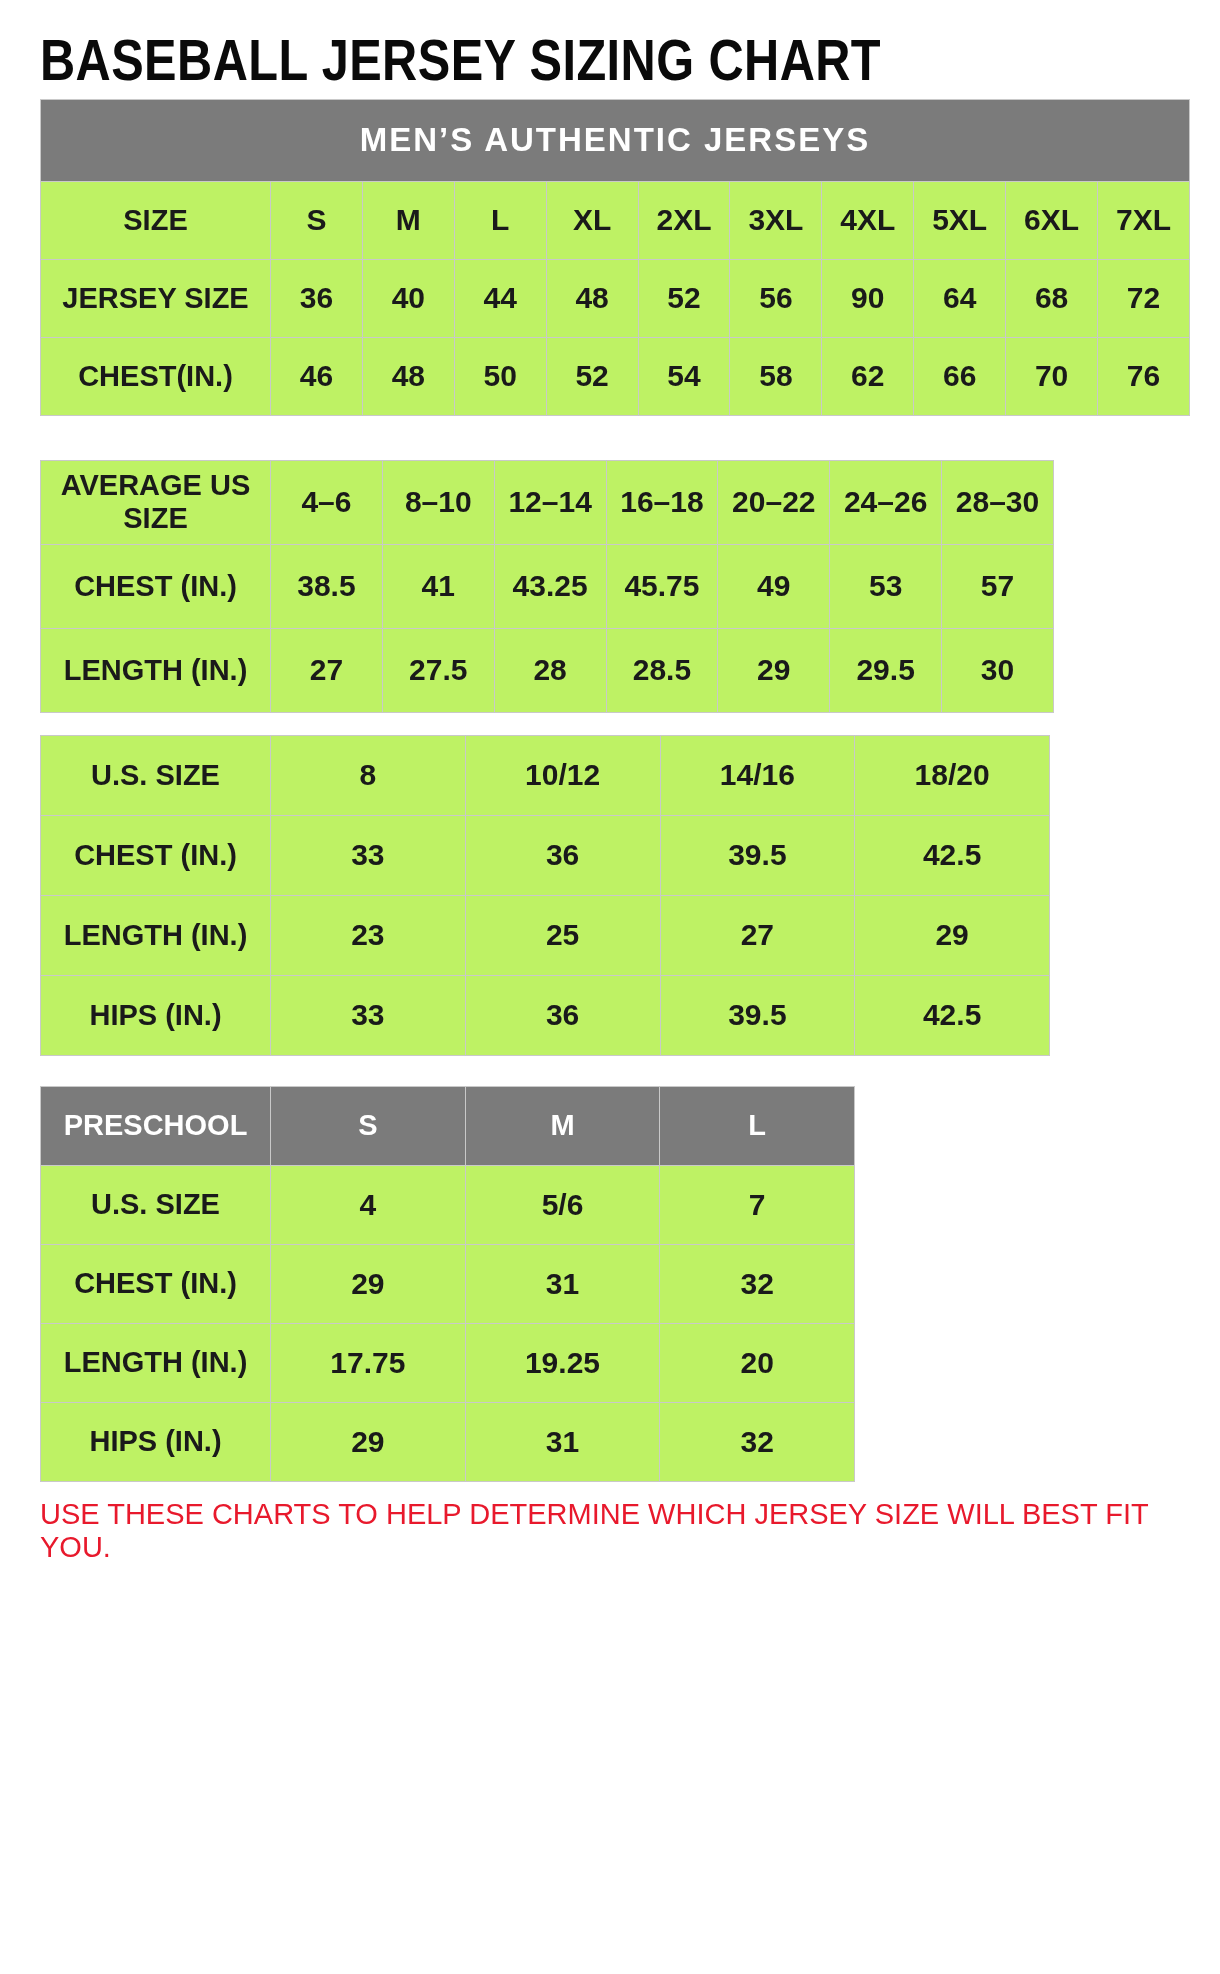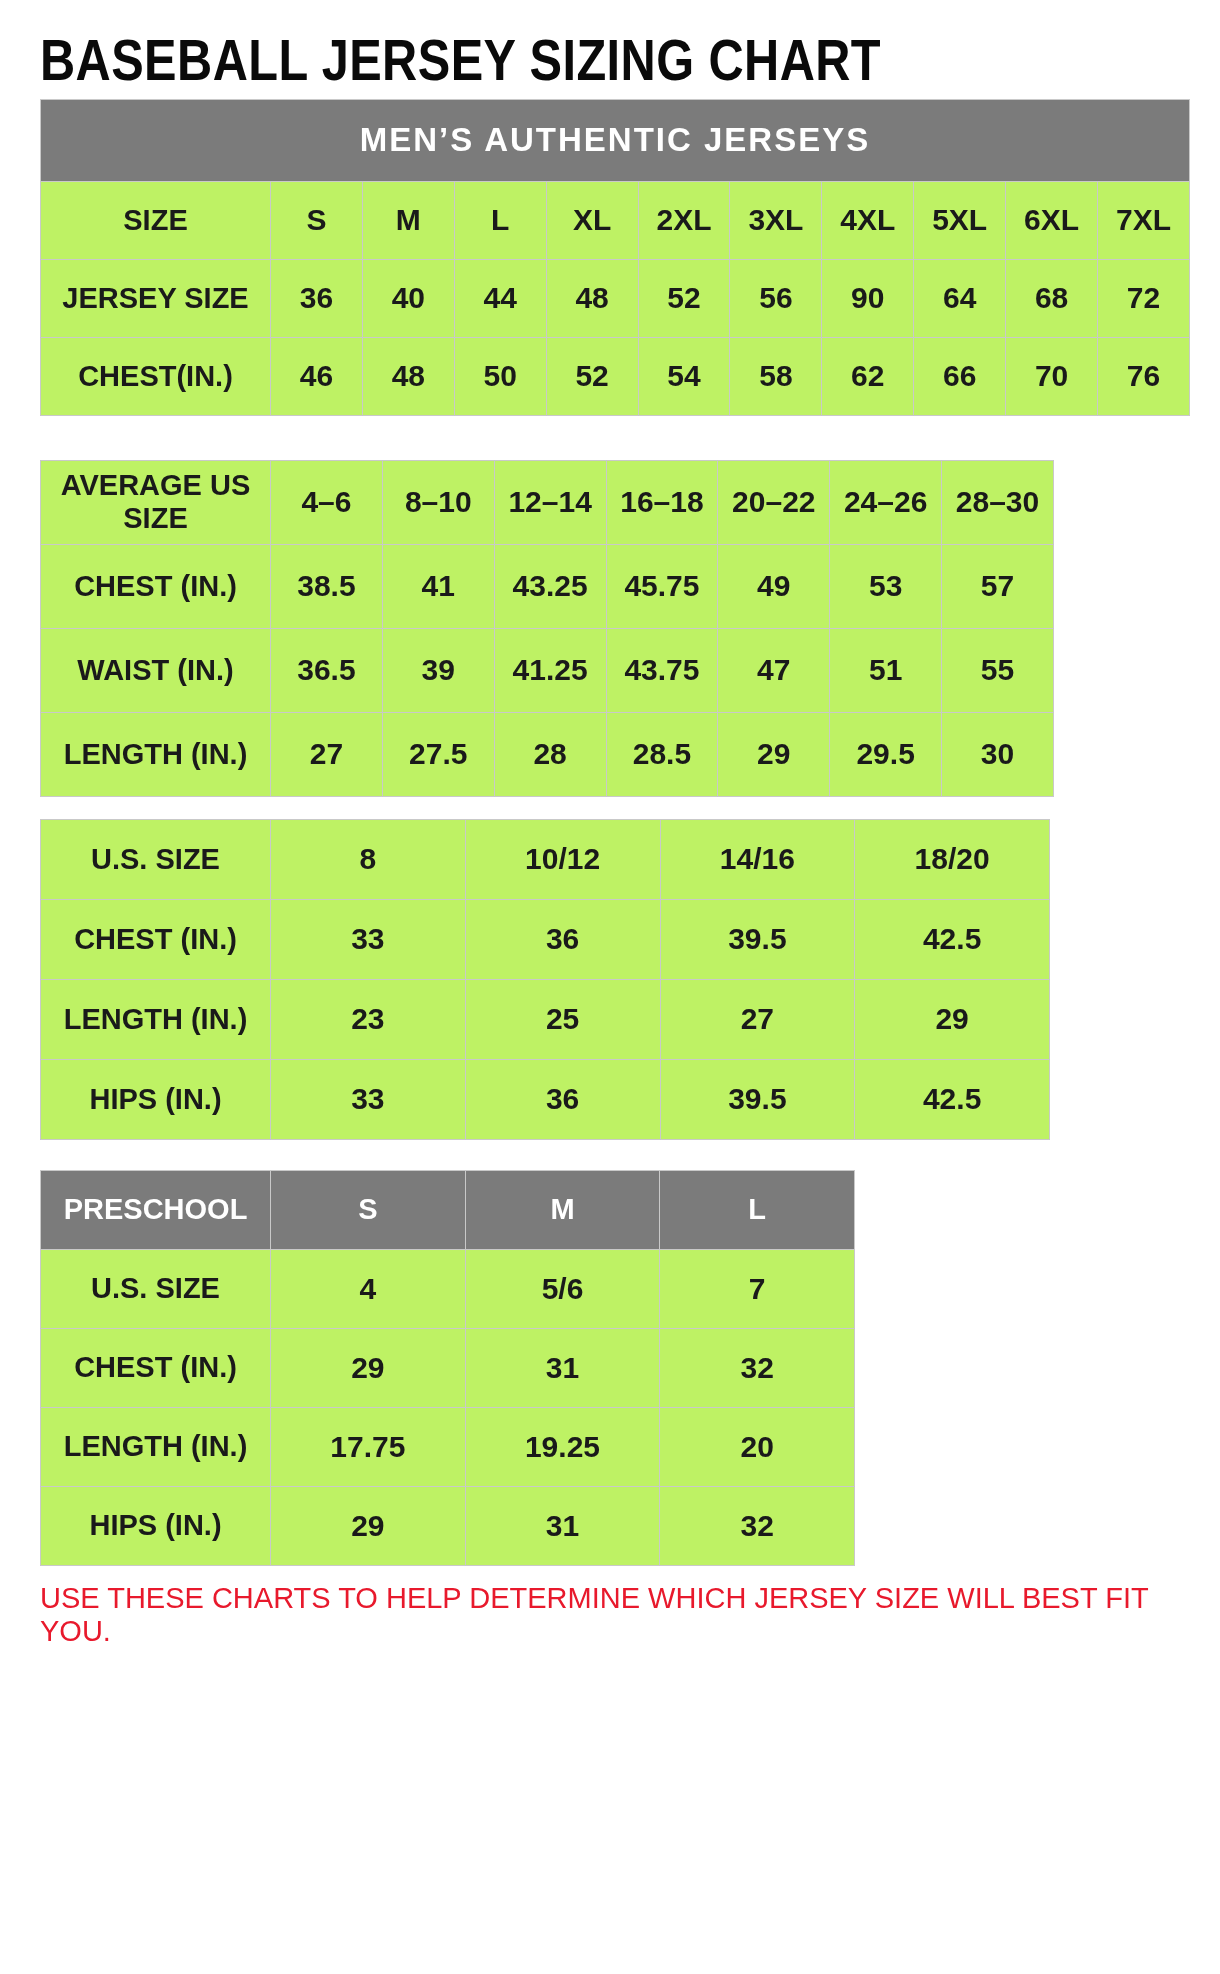--- a/index.html
+++ b/index.html
@@ -176,30 +176,20 @@
             <td class="row-label">CHEST (IN.)</td>
             <td class="value-cell">38.5</td>
             <td class="value-cell">41</td>
             <td class="value-cell">43.25</td>
             <td class="value-cell">45.75</td>
             <td class="value-cell">49</td>
             <td class="value-cell">53</td>
             <td class="value-cell">57</td>
           </tr>
           <tr class="data-row">
-            <td class="row-label">WAIST (IN.)</td>
-            <td class="value-cell">36.5</td>
-            <td class="value-cell">39</td>
-            <td class="value-cell">41.25</td>
-            <td class="value-cell">43.75</td>
-            <td class="value-cell">47</td>
-            <td class="value-cell">51</td>
-            <td class="value-cell">55</td>
-          </tr>
-          <tr class="data-row">
             <td class="row-label">LENGTH (IN.)</td>
             <td class="value-cell">27</td>
             <td class="value-cell">27.5</td>
             <td class="value-cell">28</td>
             <td class="value-cell">28.5</td>
             <td class="value-cell">29</td>
             <td class="value-cell">29.5</td>
             <td class="value-cell">30</td>
           </tr>
         </tbody>

